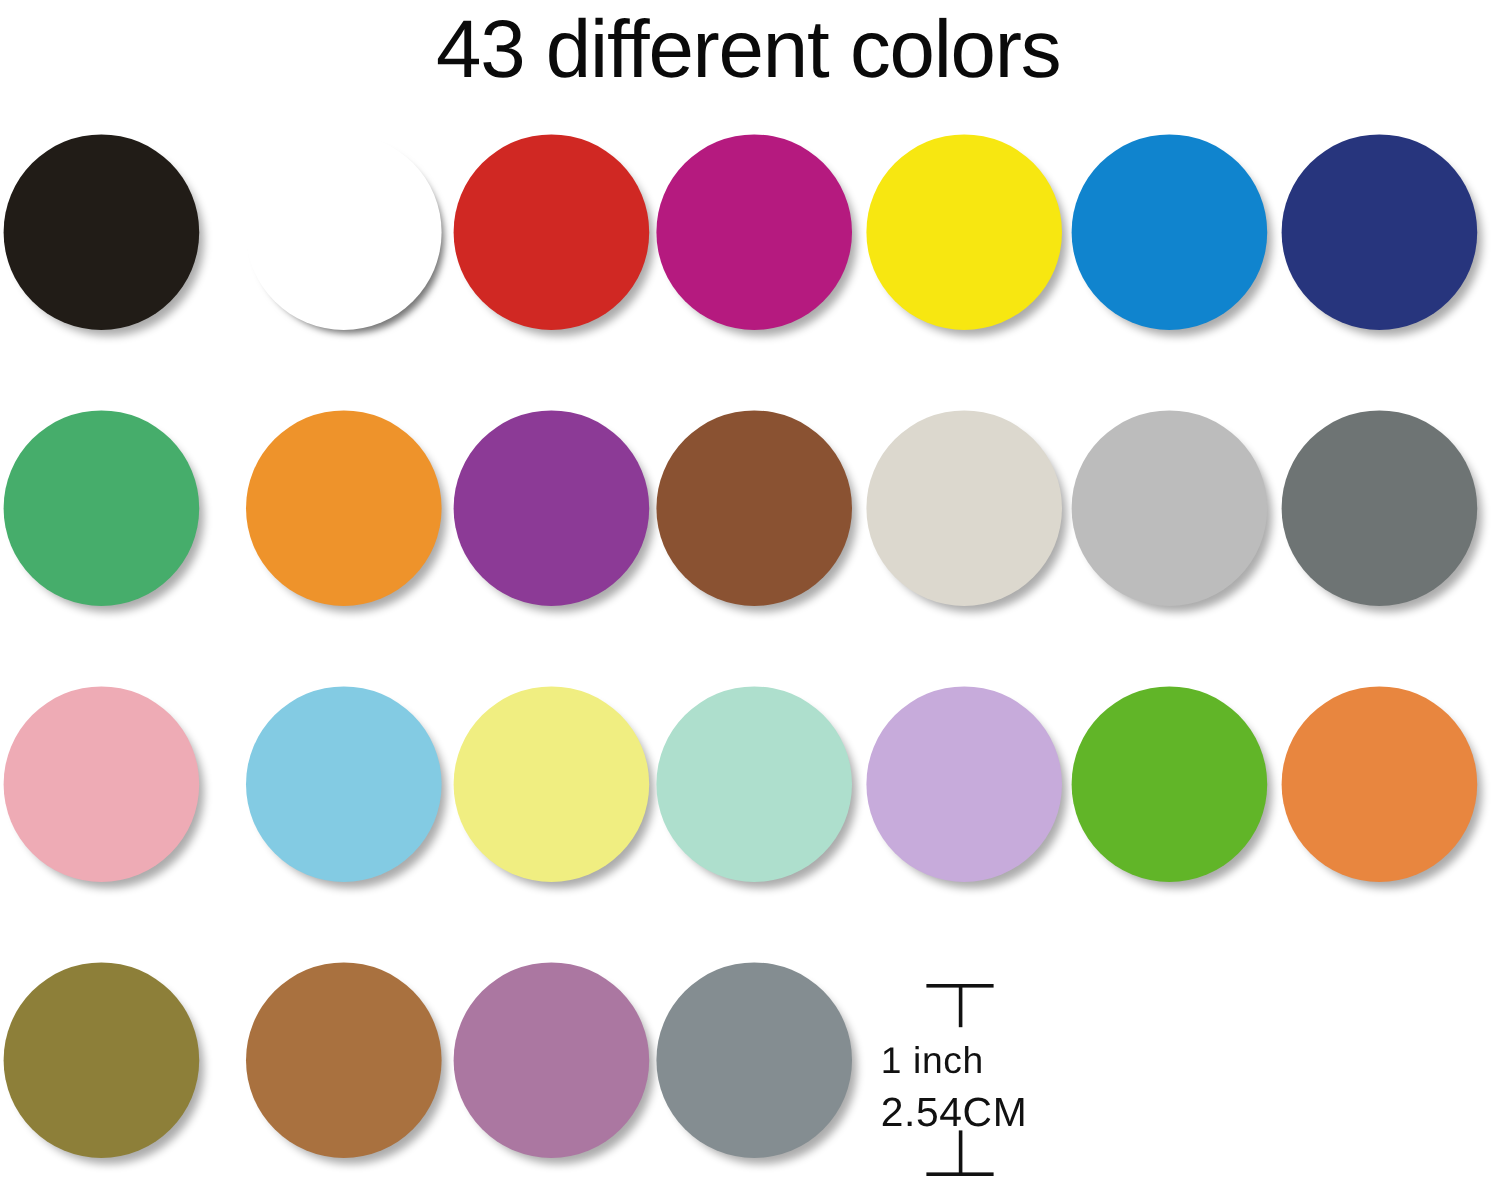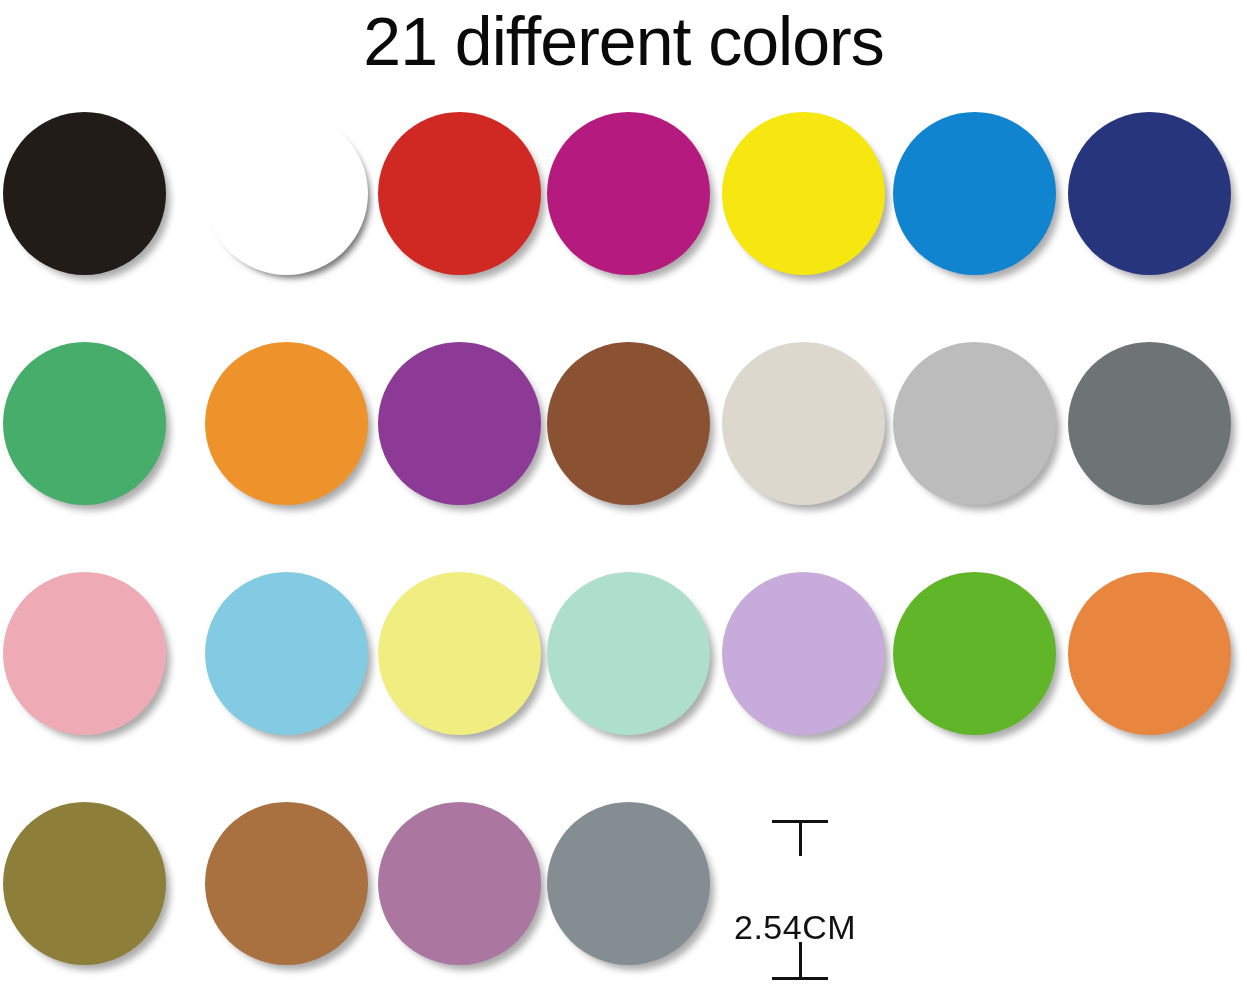--- a/index.html
+++ b/index.html
@@ -101,21 +101,21 @@
     top: 88px;
     font-size: 34px;
     letter-spacing: 0.5px;
   }
 </style>
 </head>
 <body>
 
 <div id="page">
 
-  <div id="title">21 different colors</div>
+  <div id="title">43 different colors</div>
 
   <div id="swatch-grid">
 
     <div class="swatch-row">
       <div class="swatch c0" style="background:#211c17"></div>
       <div class="swatch c1 white-swatch" style="background:#ffffff"></div>
       <div class="swatch c2" style="background:#d02823"></div>
       <div class="swatch c3" style="background:#b51a7f"></div>
       <div class="swatch c4" style="background:#f7e711"></div>
       <div class="swatch c5" style="background:#1084ce"></div>
@@ -147,18 +147,19 @@
       <div class="swatch c1" style="background:#a9713f"></div>
       <div class="swatch c2" style="background:#ab77a1"></div>
       <div class="swatch c3" style="background:#848d91"></div>
     </div>
 
   </div>
 
   <div id="ruler">
     <div class="ruler-cap top"></div>
     <div class="ruler-tick top"></div>
+    <div class="ruler-label inch">1 inch</div>
     <div class="ruler-label cm">2.54CM</div>
     <div class="ruler-tick bottom"></div>
     <div class="ruler-cap bottom"></div>
   </div>
 
 </div>
 
 </body></html>

